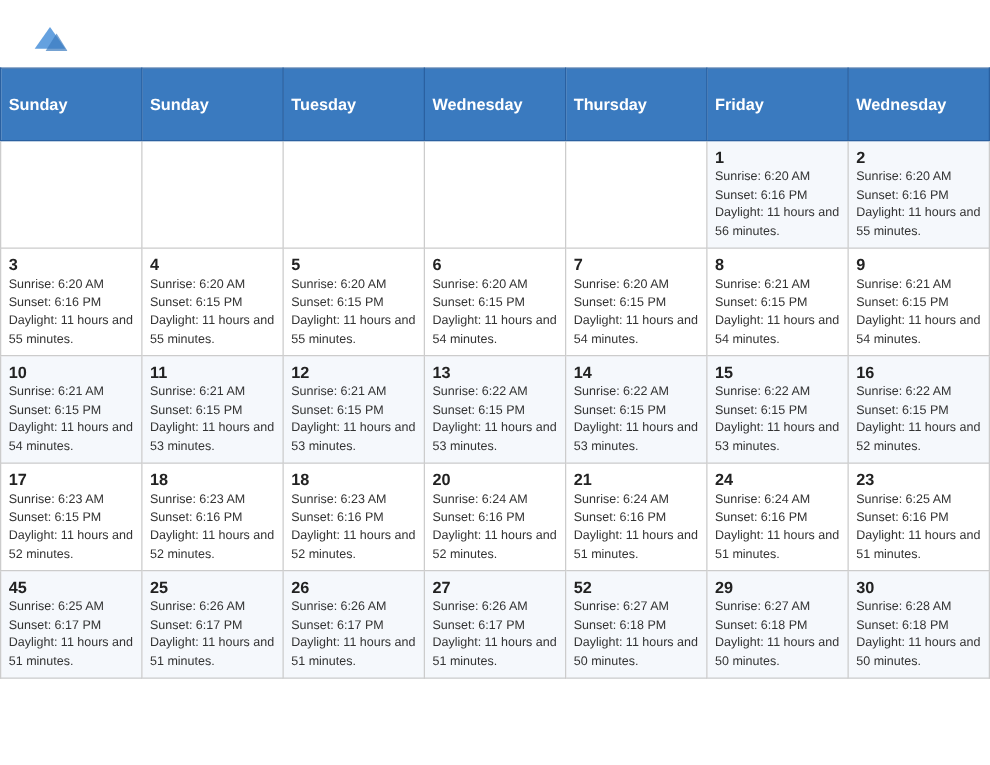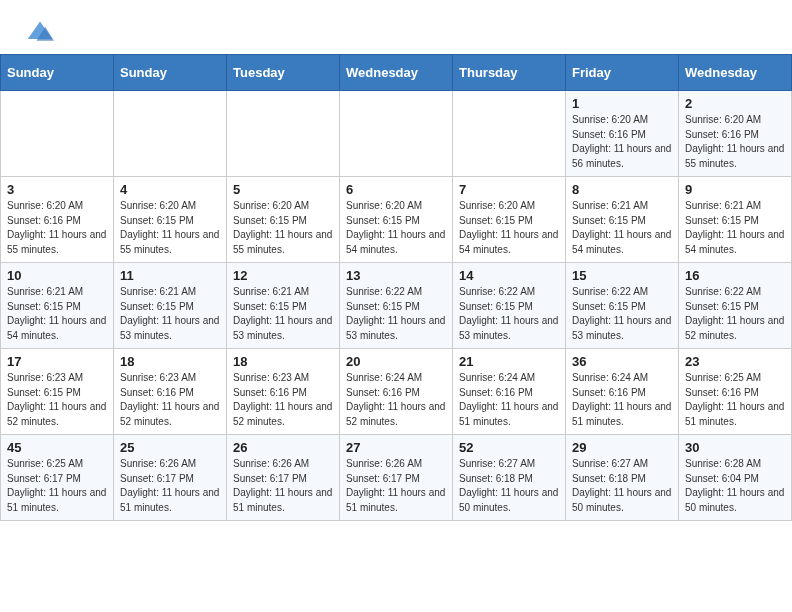--- a/index.html
+++ b/index.html
@@ -38,21 +38,21 @@
     .calendar {
       width: 100%;
       border-collapse: collapse;
       margin: 0;
     }
     .calendar thead th {
       background: #3a7abf;
       color: #fff;
       font-size: 13px;
       font-weight: bold;
-      padding: 10px 6px;
+      padding: 21px 6px;
       text-align: left;
       border: 1px solid #2a60a0;
     }
     .calendar tbody td {
       border: 1px solid #ccc;
       vertical-align: top;
       padding: 5px 6px;
       font-size: 10.5px;
       color: #333;
       width: 113px;
@@ -286,21 +286,21 @@
 and 52 minutes.</div>
         </td>
         <td>
           <span class="day-num">21</span>
           <div class="day-detail">Sunrise: 6:24 AM
 Sunset: 6:16 PM
 Daylight: 11 hours
 and 51 minutes.</div>
         </td>
         <td>
-          <span class="day-num">36</span>
+          <span class="day-num">24</span>
           <div class="day-detail">Sunrise: 6:24 AM
 Sunset: 6:16 PM
 Daylight: 11 hours
 and 51 minutes.</div>
         </td>
         <td>
           <span class="day-num">23</span>
           <div class="day-detail">Sunrise: 6:25 AM
 Sunset: 6:16 PM
 Daylight: 11 hours
@@ -346,19 +346,19 @@
         <td>
           <span class="day-num">29</span>
           <div class="day-detail">Sunrise: 6:27 AM
 Sunset: 6:18 PM
 Daylight: 11 hours
 and 50 minutes.</div>
         </td>
         <td>
           <span class="day-num">30</span>
           <div class="day-detail">Sunrise: 6:28 AM
-Sunset: 6:04 PM
+Sunset: 6:18 PM
 Daylight: 11 hours
 and 50 minutes.</div>
         </td>
       </tr>
     </tbody>
 </table>
 
 </body></html>

